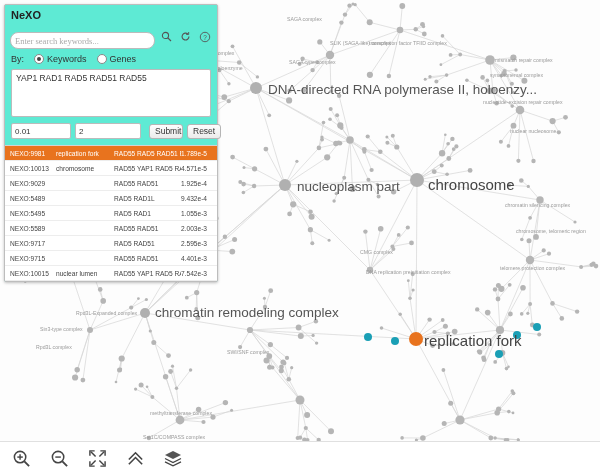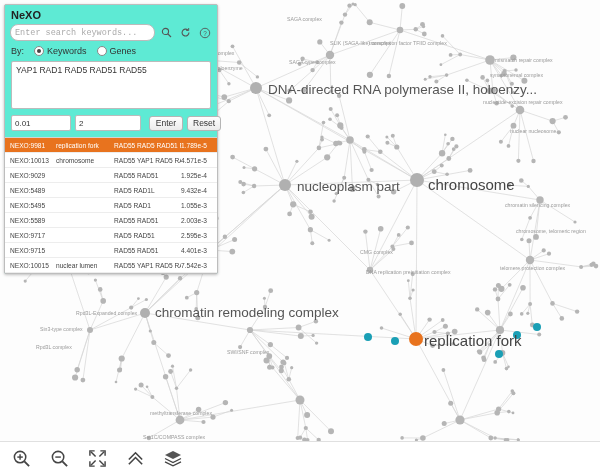--- a/index.html
+++ b/index.html
@@ -73,21 +73,22 @@
   }
   .search-input {
     flex: 1;
     height: 15px;
     border: 1px solid #bbb;
     background: #fff;
     border-radius: 8px;
     font-size: 8.5px;
     padding: 0 4px;
     color: #333;
-    font-family: Liberation Mono, monospace;
+    font-family: Liberation Serif, serif;
+    margin-top: 8px;
   }
   .search-input::placeholder { color: #aaa; }
   .icon-btn {
     width: 15px; height: 15px;
     display: flex; align-items: center; justify-content: center;
     color: #555;
     cursor: pointer;
   }
   .icon-btn svg { display: block; }
   .radio-row {
@@ -978,21 +979,21 @@
       </span>
     </div>
 
 
     <div class="term-box">YAP1 RAD1 RAD5 RAD51 RAD55</div>
 
     <div class="params-row">
       <input class="param-input" type="text" value="0.01" style="">
       <input class="param-input wide" type="text" value="2" style="">
       <span class="spacer"></span>
-      <button class="btn">Enter</button>
+      <button class="btn">Submit</button>
       <button class="btn">Reset</button>
     </div>
 
     <div class="tbl" id="results-table">
         <div class="tbl-row sel">
           <div class="c0">NEXO:9981</div>
           <div class="c1">replication fork</div>
           <div class="c2">RAD55 RAD5 RAD51 RAD1</div>
           <div class="c3">1.789e-5</div>
         </div>

